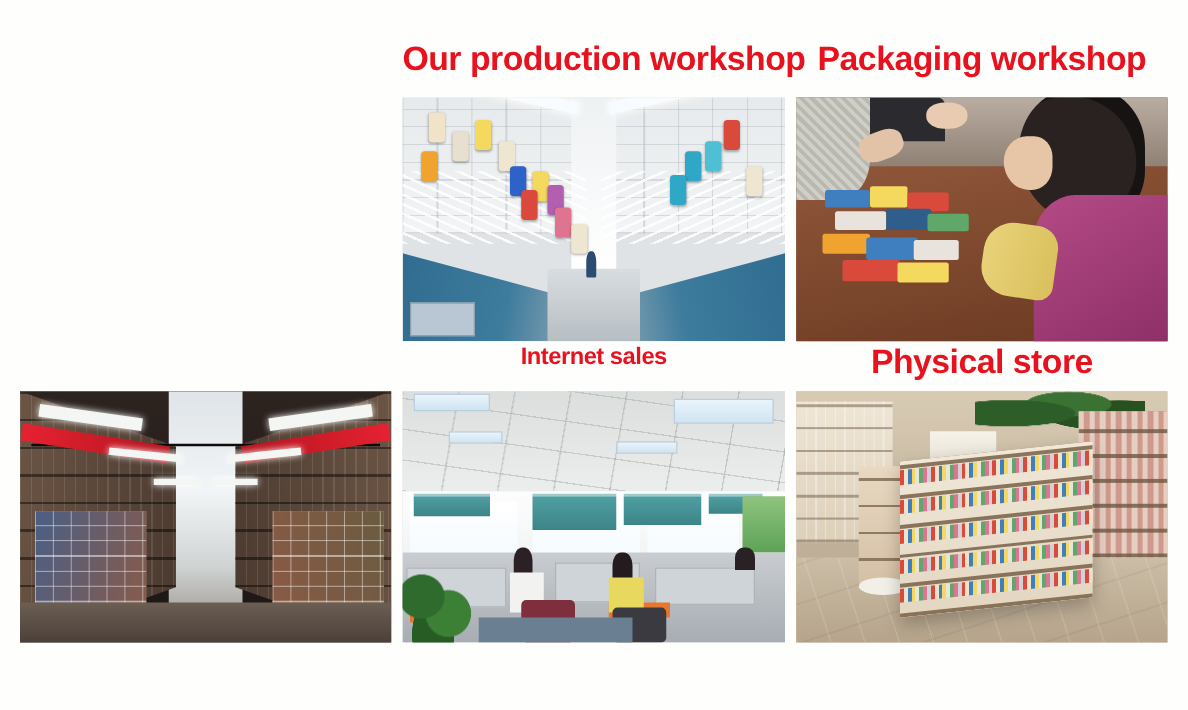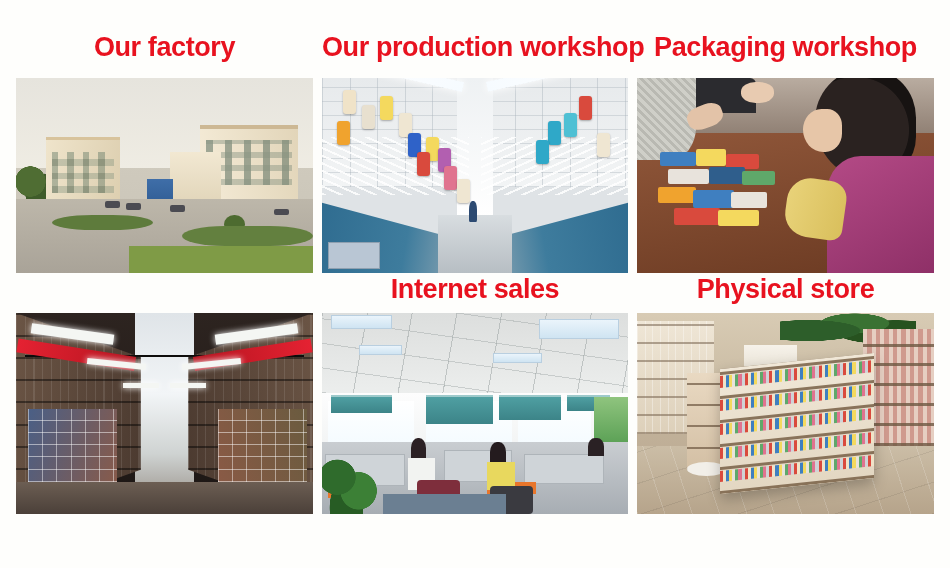--- a/index.html
+++ b/index.html
@@ -233,41 +233,20 @@
   .p-store .spinbase { position:absolute; left:17%; top:74%; width:13%; height:7%;
      background:#f2efe9; border-radius:50%; }
   .p-store .hookwall { position:absolute; left:36%; top:16%; width:18%; height:14%;
      background: linear-gradient(#f6f2ea,#e7e0d2); }
 </style>
 </head>
 <body style="background: rgb(253, 253, 251);">
 
 <div class="board">
 
-  <div class="cell" style="left:16px; top:34px; width:297px; height:239px;">
-    <div class="caption" style="top: 0px; font-size: 27px; color: rgb(232, 18, 31);">Our factory</div>
-    <div class="photo p-factory" style="left:0; top:44px; width:297px; height:195px;">
-      <div class="sky"></div>
-      <div class="trees-l"></div>
-      <div class="bldgR"></div>
-      <div class="bldgM"></div>
-      <div class="bldgL"></div>
-      <div class="bluegate"></div>
-      <div class="gatehouse"></div>
-      <div class="ground"></div>
-      <div class="hedge1"></div>
-      <div class="tree"></div>
-      <div class="car" style="left:30%; top:63%;"></div>
-      <div class="car" style="left:37%; top:64%;"></div>
-      <div class="car" style="left:52%; top:65%;"></div>
-      <div class="car" style="left:87%; top:67%;"></div>
-      <div class="hedge2"></div>
-      <div class="lawn"></div>
-    </div>
-  </div>
 
   <div class="cell" style="left:322px; top:34px; width:306px; height:239px;">
     <div class="caption" style="top: 0px; font-size: 27px; color: rgb(232, 18, 31);">Our production workshop</div>
     <div class="photo p-prod" style="left:0; top:44px; width:306px; height:195px;">
       <div class="ceil"></div>
       <div class="vanish"></div>
       <div class="lightL"></div>
       <div class="lightR"></div>
       <div class="railL"></div>
       <div class="railR"></div>
@@ -338,21 +317,21 @@
       <div class="lamp" style="right:24%;top:24%; width:20%; height:3%; transform:rotate(-6deg);"></div>
       <div class="lamp" style="left:36%; top:35%; width:12%; height:2.4%;"></div>
       <div class="lamp" style="right:36%;top:35%; width:12%; height:2.4%;"></div>
       <div class="boxL"></div>
       <div class="boxR"></div>
       <div class="floor"></div>
     </div>
   </div>
 
   <div class="cell" style="left:322px; top:276px; width:306px; height:238px;">
-    <div class="caption" style="top: 0px; font-size: 27px; color: rgb(232, 18, 31);">Internet sales</div>
+    <div class="caption" style="top: 0px; font-size: 19px; color: rgb(232, 18, 31);">Internet sales</div>
     <div class="photo p-office" style="left:0; top:37px; width:306px; height:201px;">
       <div class="ceil"></div>
       <div class="panelLight" style="left:3%;  top:1%;  width:20%; height:7%;"></div>
       <div class="panelLight" style="right:3%; top:3%;  width:26%; height:10%;"></div>
       <div class="panelLight" style="left:12%; top:16%; width:14%; height:5%;"></div>
       <div class="panelLight" style="left:56%; top:20%; width:16%; height:5%;"></div>
       <div class="wall"></div>
       <div class="windowglow" style="left:2%;  top:44%; width:28%; height:22%;"></div>
       <div class="windowglow" style="left:34%; top:44%; width:28%; height:22%;"></div>
       <div class="windowglow" style="left:64%; top:44%; width:24%; height:22%;"></div>

